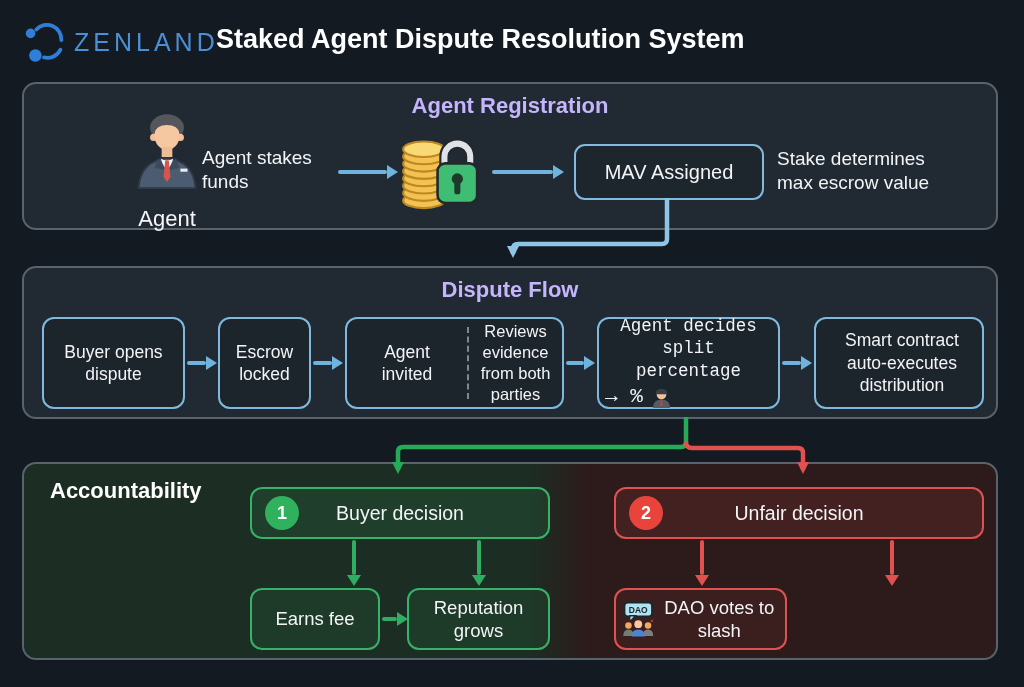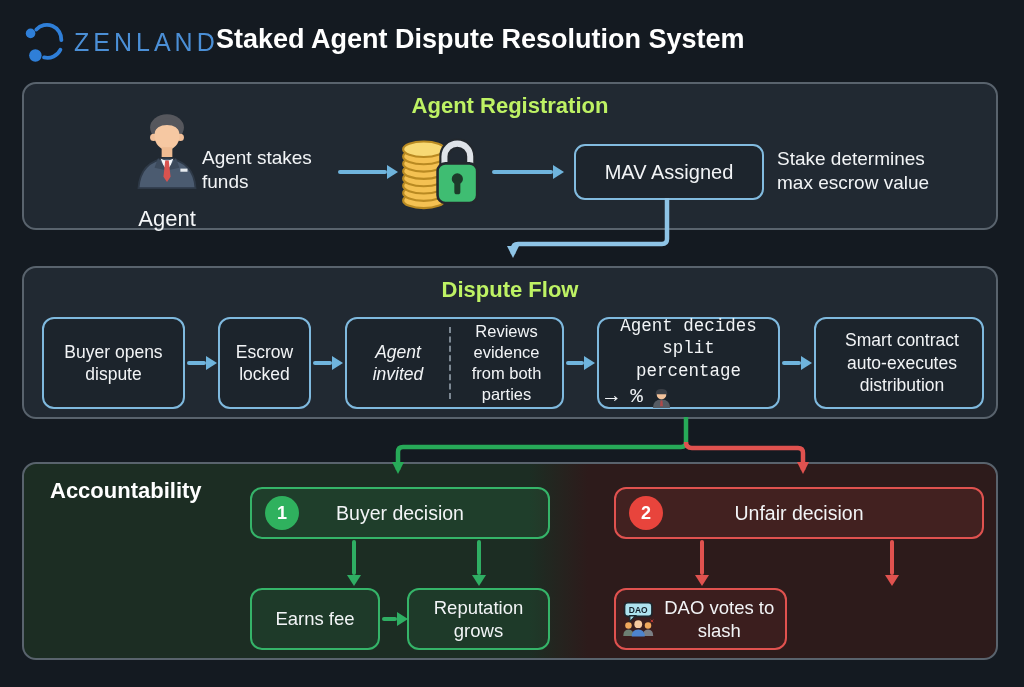--- a/index.html
+++ b/index.html
@@ -13,21 +13,21 @@
   .page-title{position:absolute;left:216px;top:24px;font-size:27px;font-weight:700;color:#ffffff;}
 
   
   .panel{position:absolute;left:22px;width:976px;background:#212932;
     border:2px solid #59636d;border-radius:14px;box-sizing:border-box;}
   #panel-registration{top:82px;height:148px;}
   #panel-dispute{top:266px;height:153px;}
   #panel-accountability{top:462px;height:198px;
     background:linear-gradient(90deg,#1c2d23 0%,#1c2d23 52%,#2d1b1b 58%,#2d1b1b 100%);}
   .panel-title{position:absolute;top:9px;left:0;right:0;text-align:center;
-    font-size:22px;font-weight:700;color:#bef264;}
+    font-size:22px;font-weight:700;color:#c4b5fd;}
 
   
   .agent-figure{position:absolute;left:88px;top:24px;width:110px;text-align:center;}
   .agent-figure .cap{font-size:22px;margin-top:12px;color:#f4f6f8;}
   .stake-action{position:absolute;left:178px;top:62px;width:130px;font-size:19px;line-height:1.25;}
   .coins-lock{position:absolute;left:374px;top:44px;}
   .mav-box{position:absolute;left:550px;top:60px;width:190px;height:56px;
     border:2.5px solid #82bbdf;border-radius:11px;background:#1d252d;
     display:flex;align-items:center;justify-content:center;font-size:20px;box-sizing:border-box;}
   .stake-note{position:absolute;left:753px;top:63px;width:180px;font-size:19px;line-height:1.25;}
@@ -46,21 +46,21 @@
   .varrow .head{width:0;height:0;border-top:11px solid #2fae63;
     border-left:7px solid transparent;border-right:7px solid transparent;}
   .varrow.red .shaft{background:#e0524f;}
   .varrow.red .head{border-top-color:#e0524f;}
 
   
   .flow-box{position:absolute;top:49px;height:92px;border:2px solid #7fb9de;border-radius:12px;
     background:#1c242c;display:flex;align-items:center;justify-content:center;text-align:center;
     font-size:17.5px;line-height:1.28;box-sizing:border-box;padding:4px 6px;}
   .flow-split{padding:0;}
-  .flow-split .half-l{width:88px;padding:0 7px;font-style:italic;}
+  .flow-split .half-l{width:88px;padding:0 16px;}
   .flow-split .divider{height:72px;border-left:2px dashed #7c8893;}
   .flow-split .half-r{flex:1;padding:0 4px;font-size:16.5px;}
   .decide-col{display:flex;flex-direction:column;align-items:flex-start;gap:2px;font-family:Liberation Mono, monospace;}
   .symbols-row{display:flex;align-items:center;gap:7px;font-size:20px;color:#eef1f4;}
   .symbols-row .sym{font-size:21px;}
 
   
   .acc-title{position:absolute;left:26px;top:14px;font-size:22px;font-weight:700;color:#ffffff;}
   .decision-box{position:absolute;top:23px;height:52px;border-radius:12px;
     display:flex;align-items:center;justify-content:center;font-size:19.5px;box-sizing:border-box;}

